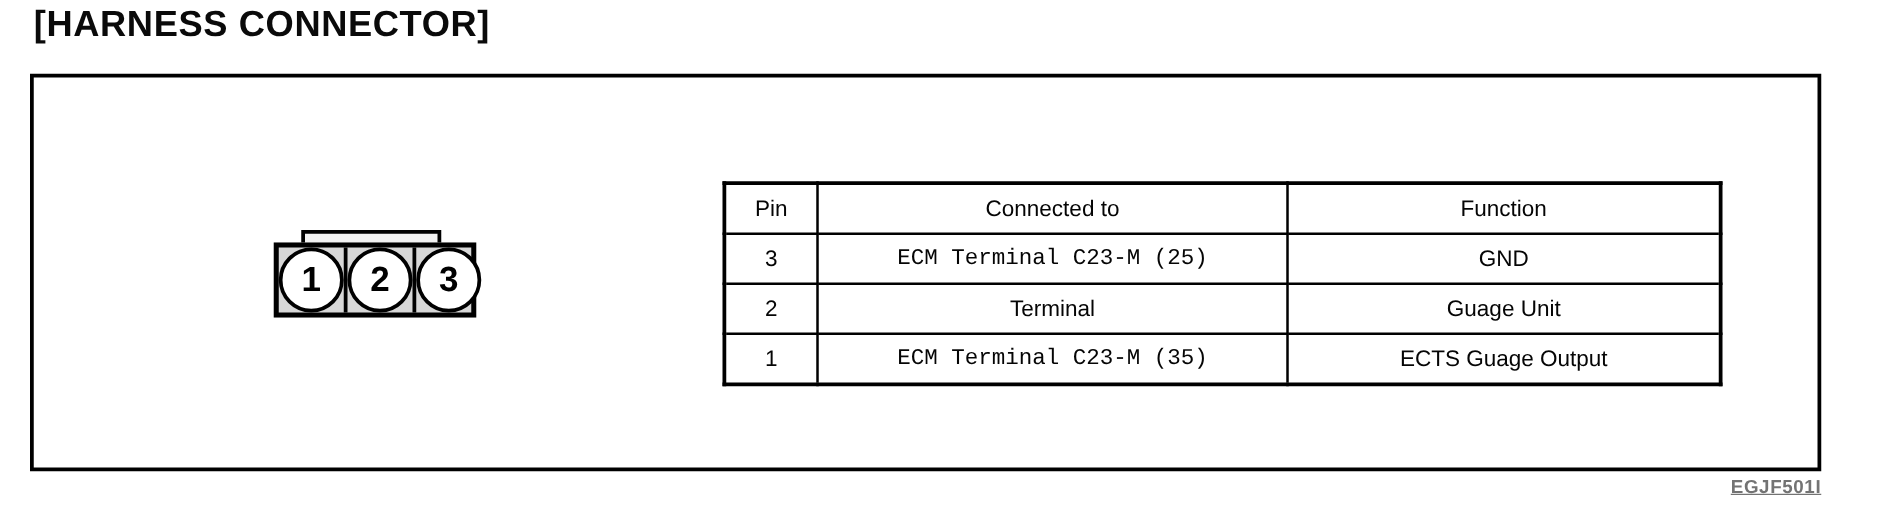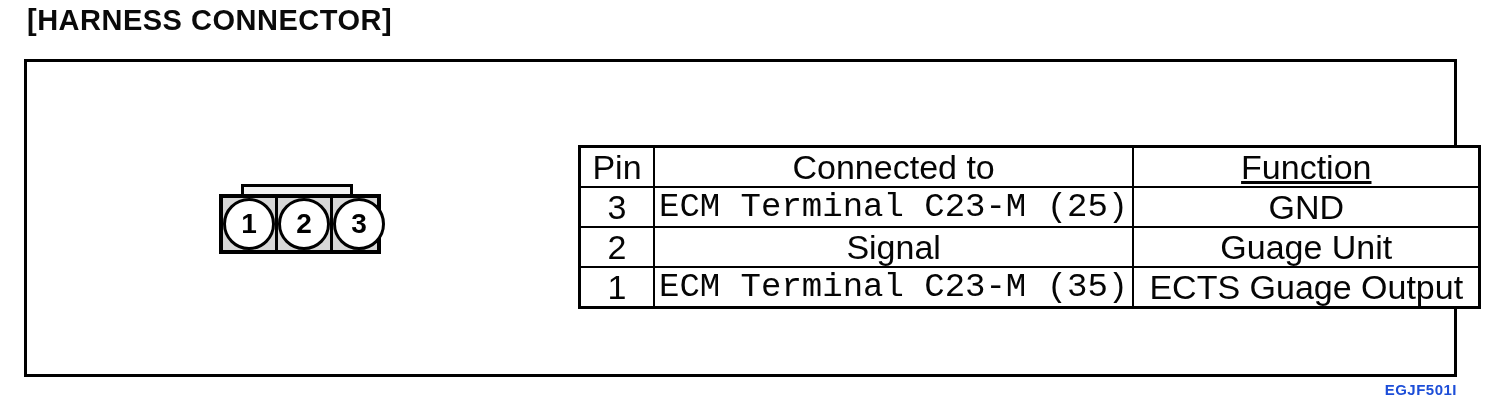--- a/index.html
+++ b/index.html
@@ -95,48 +95,49 @@
   }
 
   
   .pin-table {
     position: absolute;
     left: 578px;
     top: 145px;
     border-collapse: collapse;
     border: 3px solid #000000;
     background: #ffffff;
-    font-size: 34px;
+    font-size: 18px;
     color: #050505;
   }
   .pin-table th, .pin-table td {
     border: 2px solid #000000;
     text-align: center;
     vertical-align: middle;
     padding: 0 4px;
     font-weight: normal;
     white-space: nowrap;
     height: 38px;
     line-height: 38px;
   }
   .pin-table th { height: 38px; }
   .col-pin  { width: 64px;  min-width: 64px;  }
   .col-conn { width: 366px; min-width: 366px; }
-  .col-func { width: 336px; min-width: 336px; text-decoration: underline; }
+  .col-func { width: 336px; min-width: 336px; }
   .cell-left { text-align: left; padding-left: 3px; font-family: Liberation Mono, monospace; }
 
   
   .figcode {
     position: absolute;
     right: 47px;
     top: 381px;
     font-size: 15px;
     font-weight: bold;
     letter-spacing: 0.5px;
-    color: #1d4ed8;
+    color: #737373;
+    text-decoration: underline;
   }
 </style>
 </head>
 <body>
 
 <div class="page">
 
   <div class="title">[HARNESS CONNECTOR]</div>
 
   <div class="frame"></div>
@@ -165,21 +166,21 @@
       </tr>
     </thead>
     <tbody>
       <tr>
         <td>3</td>
         <td class="cell-left">ECM Terminal C23-M (25)</td>
         <td>GND</td>
       </tr>
       <tr>
         <td>2</td>
-        <td>Signal</td>
+        <td>Terminal</td>
         <td>Guage Unit</td>
       </tr>
       <tr>
         <td>1</td>
         <td class="cell-left">ECM Terminal C23-M (35)</td>
         <td>ECTS Guage Output</td>
       </tr>
     </tbody>
   </table>
 

